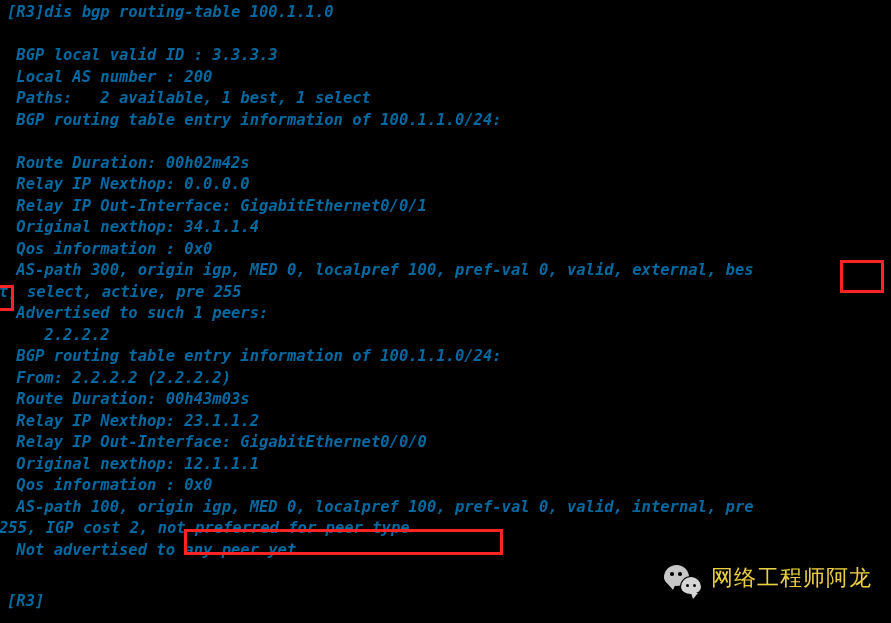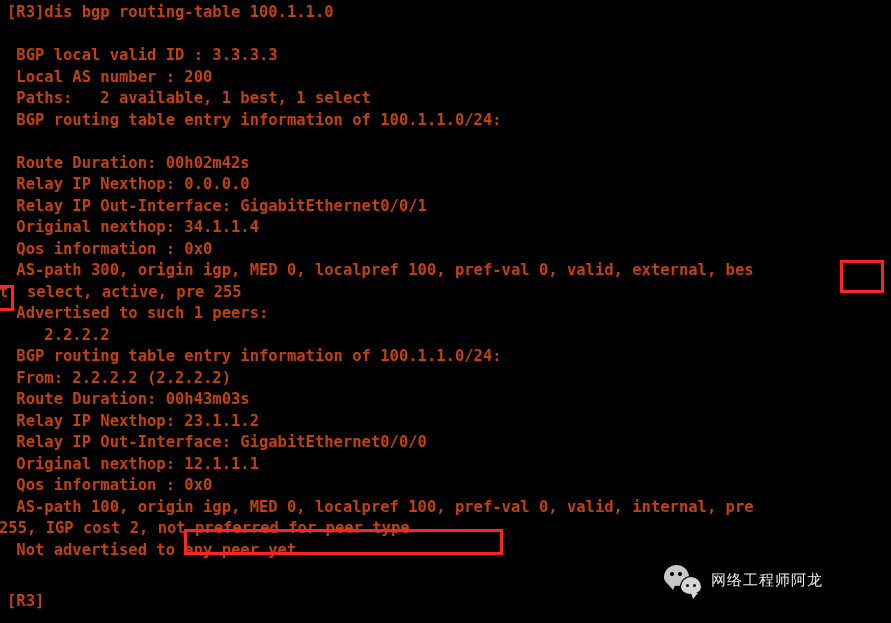--- a/index.html
+++ b/index.html
@@ -19,22 +19,23 @@
     font-weight: bold;
     line-height: 21.5px;
     letter-spacing: 0px;
     color: #12cc12;
     -webkit-font-smoothing: none;
   }
   .line {
     position: absolute;
     left: 7px;
     white-space: pre;
-    color: #c2410c;
+    color: #0369a1;
     height: 21.5px;
+    font-style: italic;
   }
   .blank { color: transparent; }
 
   
   .redbox {
     position: absolute;
     border: 3px solid #fb2323;
     box-sizing: border-box;
     background: transparent;
     pointer-events: none;
@@ -120,24 +121,24 @@
     width: 3.5px;
     height: 3.5px;
     border-radius: 50%;
     background: #000;
   }
   #watermark .wechat-icon .dot.a1 { left: 6px;  top: 7px; }
   #watermark .wechat-icon .dot.a2 { left: 14px; top: 7px; }
   #watermark .wechat-icon .dot.b1 { right: 13px; bottom: 8px; width: 3px; height: 3px; }
   #watermark .wechat-icon .dot.b2 { right: 6px;  bottom: 8px; width: 3px; height: 3px; }
   #watermark .wm-text {
-    font-family: Liberation Sans, sans-serif;
-    font-size: 15px;
+    font-family: Liberation Mono, monospace;
+    font-size: 22px;
     font-weight: normal;
-    color: #ffffff;
+    color: #fde047;
     letter-spacing: 1px;
     white-space: nowrap;
   }
 </style>
 </head>
 <body>
 
 <div id="terminal">
 
   <div class="line" style="top:2px;">[R3]dis bgp routing-table 100.1.1.0</div>

